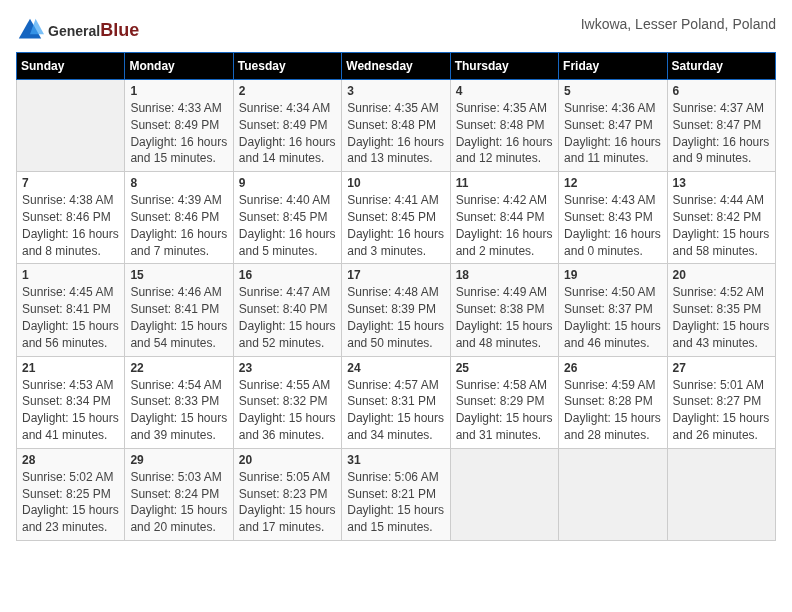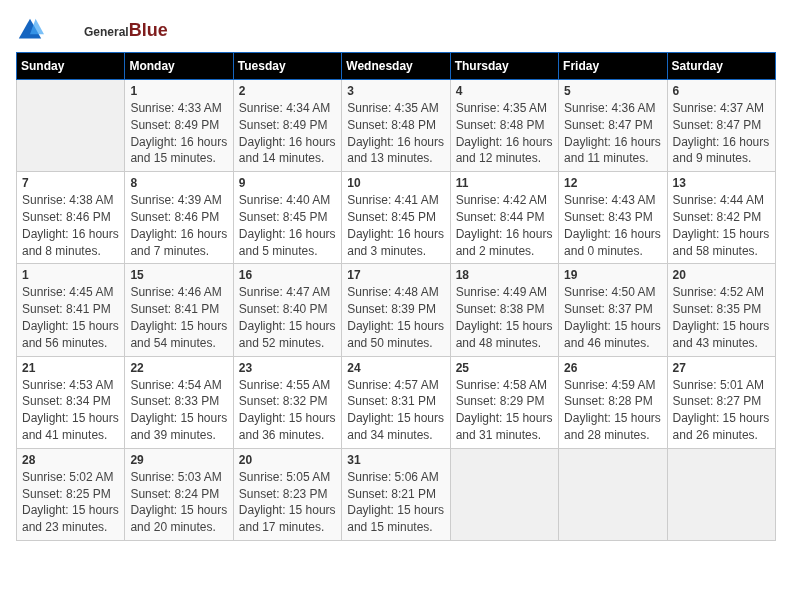--- a/index.html
+++ b/index.html
@@ -15,24 +15,23 @@
       justify-content: space-between;
       align-items: flex-start;
       margin-bottom: 8px;
     }
     .logo {
       display: flex;
       align-items: center;
       gap: 4px;
     }
     .logo-text-general {
-      font-size: 12px;
-      font-weight: bold;
-      color: #333;
-      margin-left: 36px;
+      font-size: 14px;
+      font-weight: bold;
+      color: #333;
     }
     .logo-text-blue {
       font-size: 18px;
       font-weight: bold;
       color: #7f1d1d;
     }
     .logo-icon {
       width: 28px;
       height: 28px;
     }
@@ -98,20 +97,21 @@
   <div class="logo">
     <svg class="logo-icon" viewBox="0 0 40 40">
       <polygon points="20,4 36,32 4,32" fill="#1565c0"></polygon>
       <polygon points="28,4 40,26 20,26" fill="#42a5f5" opacity="0.7"></polygon>
     </svg>
     <span>
       <span class="logo-text-general">General</span><span class="logo-text-blue">Blue</span>
     </span>
   </div>
   <div class="title-block">
+    <div class="location">Iwkowa, Lesser Poland, Poland</div>
   </div>
 </div>
 
 <table>
   <thead>
     <tr>
     <th>Sunday</th>
         <th>Monday</th>
         <th>Tuesday</th>
         <th>Wednesday</th>

